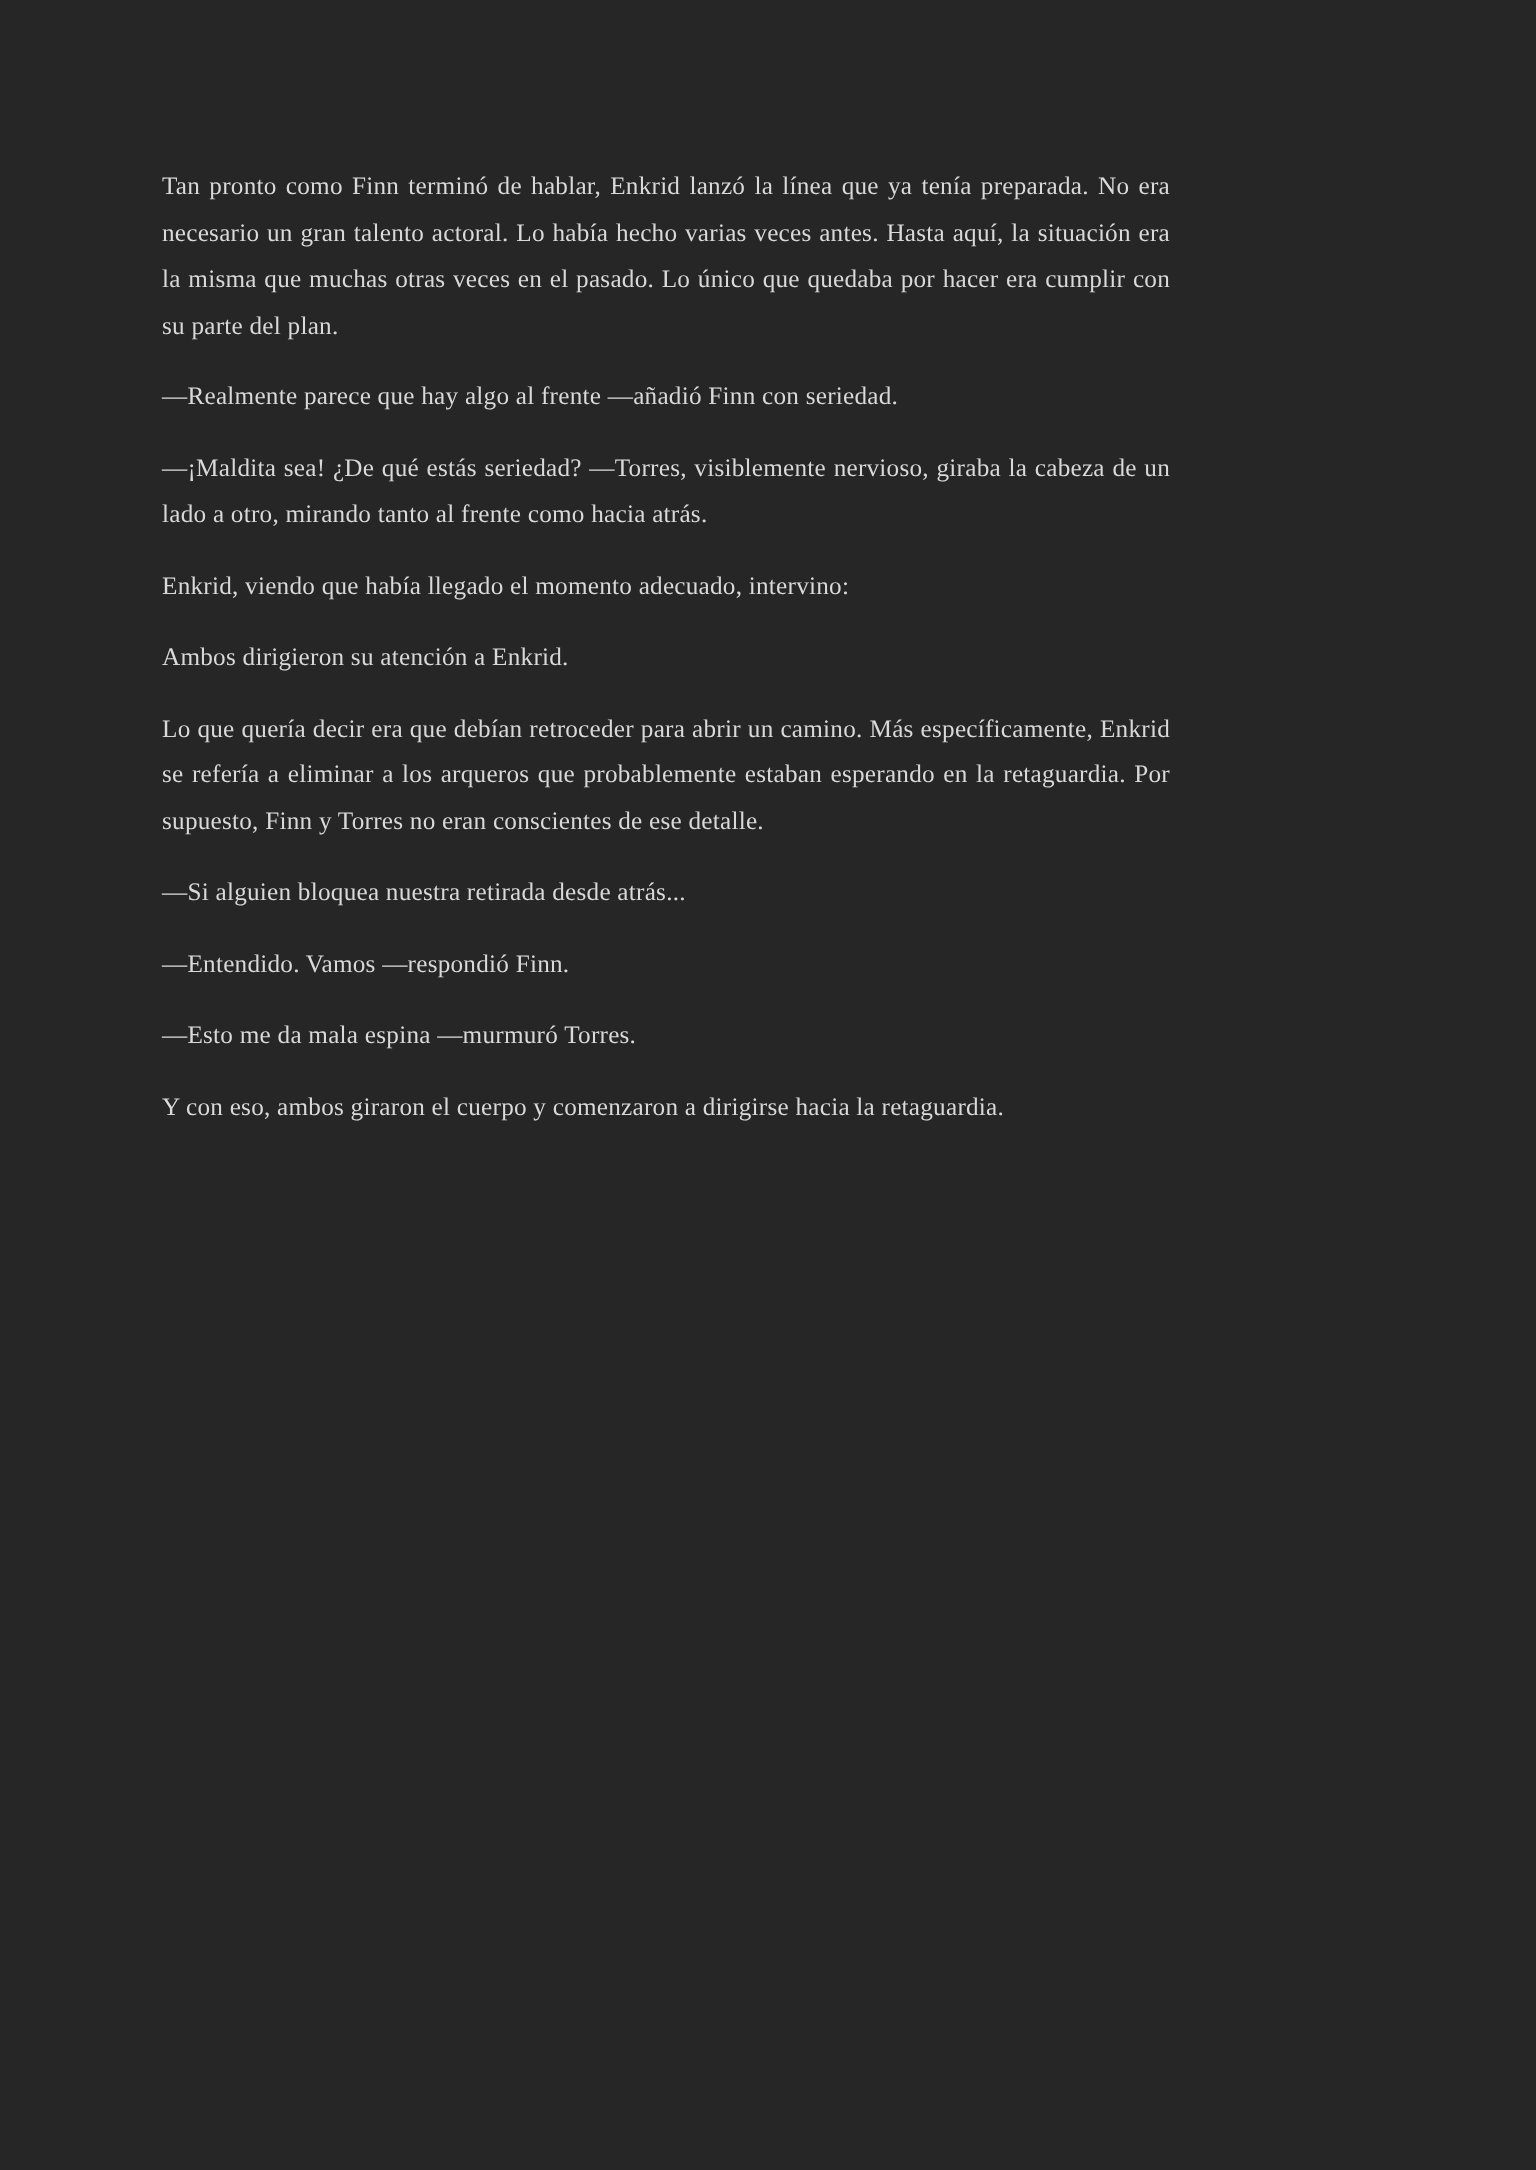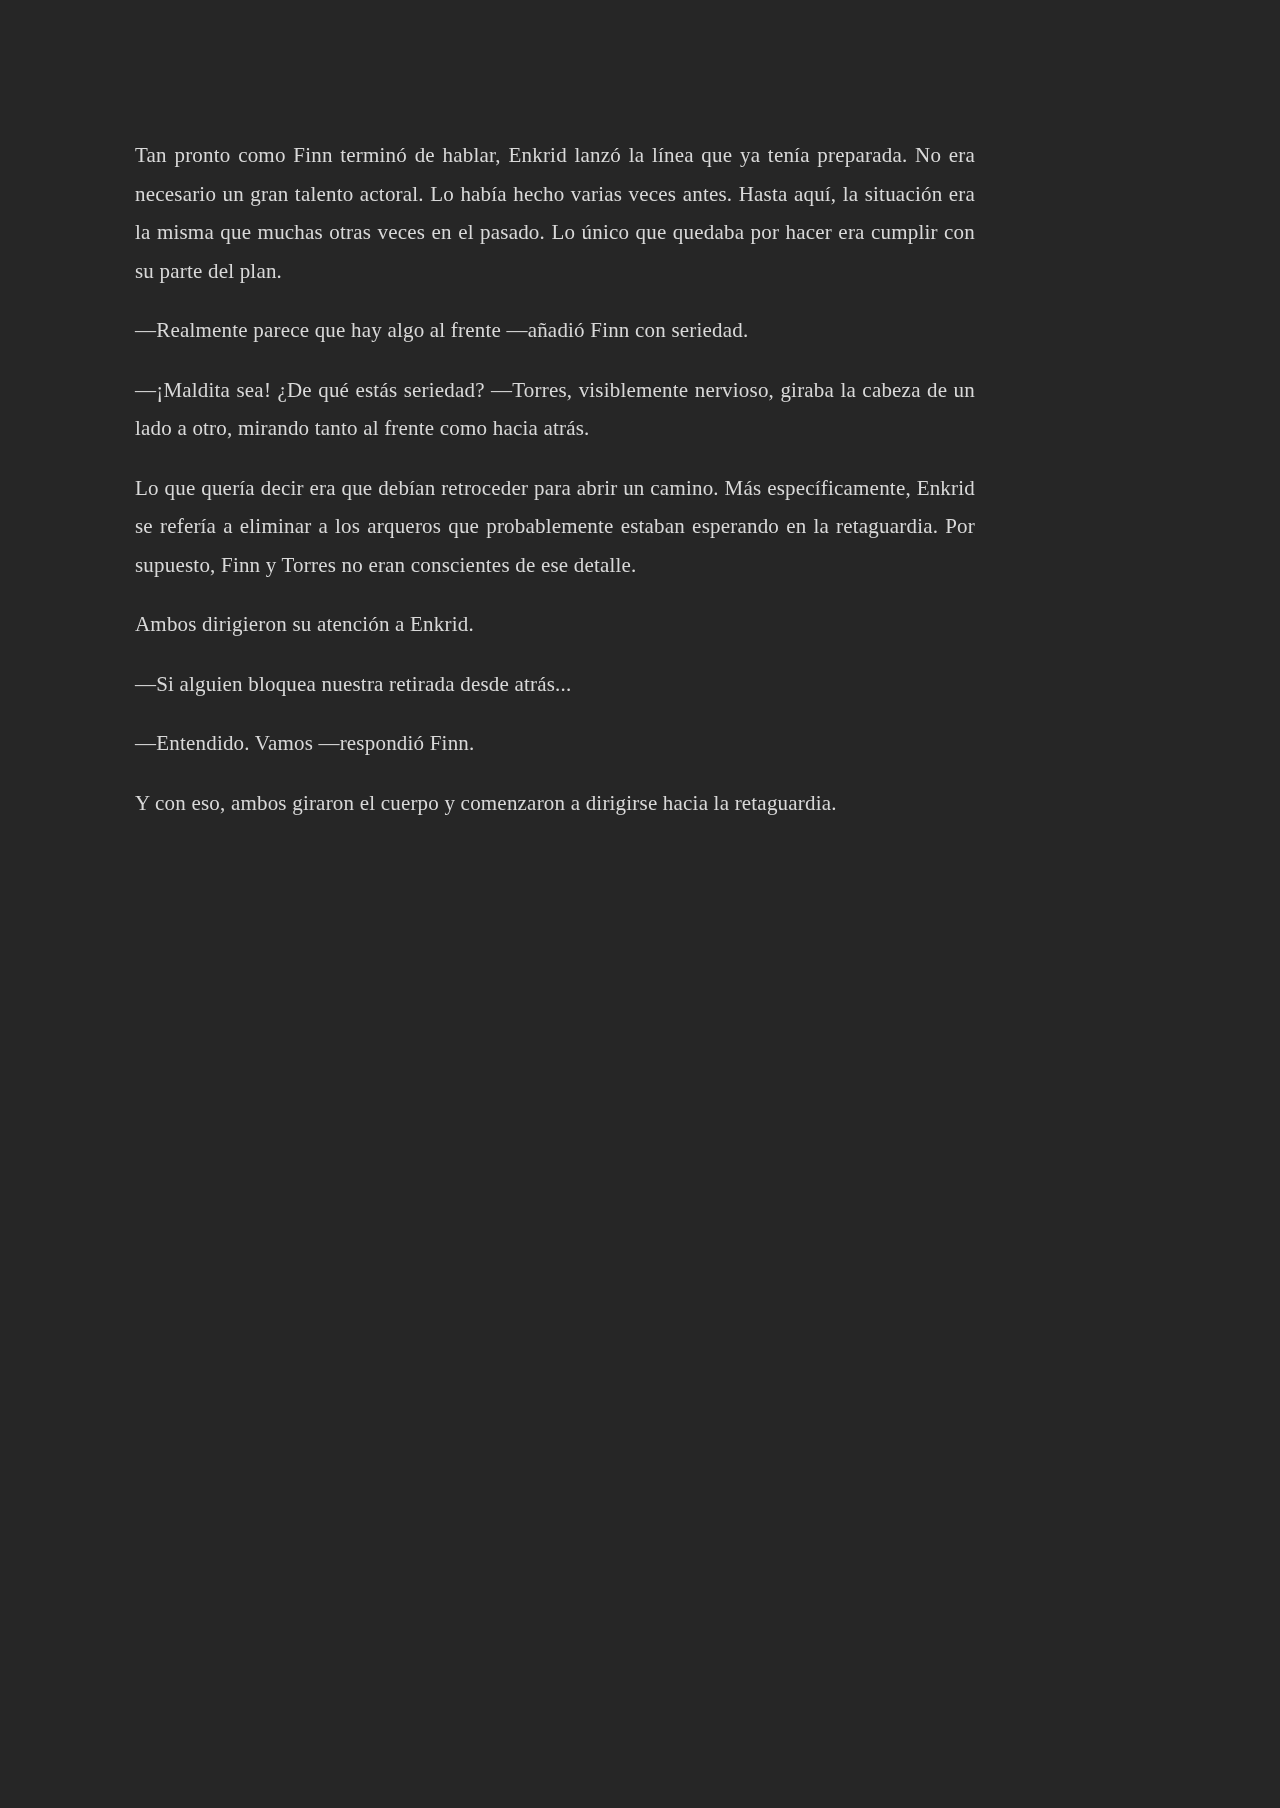--- a/index.html
+++ b/index.html
@@ -40,19 +40,21 @@
   }
 </style>
 </head>
 <body>
 
 <div class="reader-page">
   <div class="text-column">
     <p>Tan pronto como Finn terminó de hablar, Enkrid lanzó la línea que ya tenía preparada. No era necesario un gran talento actoral. Lo había hecho varias veces antes. Hasta aquí, la situación era la misma que muchas otras veces en el pasado. Lo único que quedaba por hacer era cumplir con su parte del plan.</p>
     <p>—Realmente parece que hay algo al frente —añadió Finn con seriedad.</p>
     <p>—¡Maldita sea! ¿De qué estás seriedad? —Torres, visiblemente nervioso, giraba la cabeza de un lado a otro, mirando tanto al frente como hacia atrás.</p>
+    <p>Enkrid, viendo que había llegado el momento adecuado, intervino:</p>
+    <p>Ambos dirigieron su atención a Enkrid.</p>
     <p>Lo que quería decir era que debían retroceder para abrir un camino. Más específicamente, Enkrid se refería a eliminar a los arqueros que probablemente estaban esperando en la retaguardia. Por supuesto, Finn y Torres no eran conscientes de ese detalle.</p>
-    <p>Ambos dirigieron su atención a Enkrid.</p>
     <p>—Si alguien bloquea nuestra retirada desde atrás...</p>
     <p>—Entendido. Vamos —respondió Finn.</p>
+    <p>—Esto me da mala espina —murmuró Torres.</p>
     <p>Y con eso, ambos giraron el cuerpo y comenzaron a dirigirse hacia la retaguardia.</p>
   </div>
 </div>
 
 </body></html>

